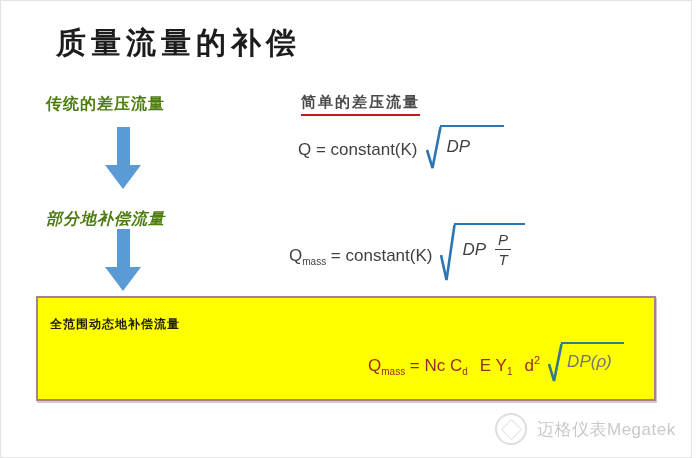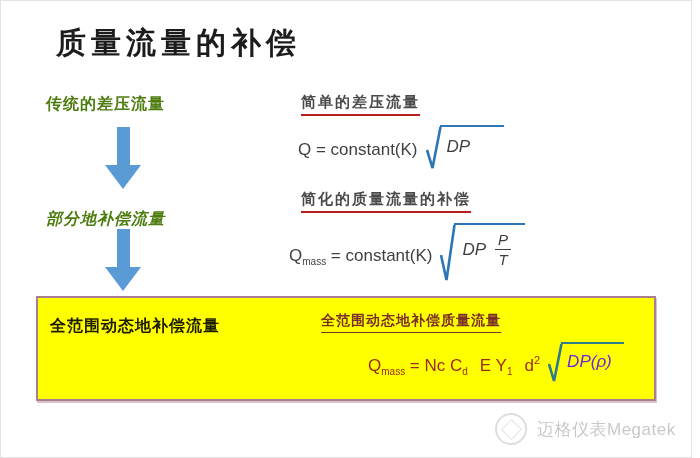--- a/index.html
+++ b/index.html
@@ -68,30 +68,30 @@
   .frac .den{padding-top:1px;}
 
   
   .ybox{
     position:absolute;left:35px;top:295px;width:620px;height:105px;
     background:#ffff00;border:2px solid #a87f92;box-sizing:border-box;
     box-shadow:1px 2px 0 #d9c3cb;
   }
   .ybox-label{
     position:absolute;left:12px;top:18px;
-    font-size:16px;color:#1d1d00;letter-spacing:1px;
+    font-size:12px;color:#1d1d00;letter-spacing:1px;
   }
   .ybox-heading{
     position:absolute;left:283px;top:14px;
     font-size:14px;color:#7b3028;letter-spacing:1px;
     border-bottom:1px solid #7b3028;padding-bottom:2px;
   }
   .f3{left:330px;top:44px;color:#9e2b1f;font-size:17px;}
   .f3 .lhs{margin-top:12px;}
-  .f3 .radicand{border-top:2.5px solid #2f7a8c;padding:8px 12px 0 6px;color:#6d28d9;}
+  .f3 .radicand{border-top:2.5px solid #2f7a8c;padding:8px 12px 0 6px;color:#737373;}
   .f3 .tok{margin-left:12px;}
 
   
   .watermark{position:absolute;left:494px;top:412px;display:flex;align-items:center;}
   .wm-emblem{
     width:32px;height:32px;border-radius:50%;
     border:2px solid #dedede;box-sizing:border-box;position:relative;
     margin-right:10px;
   }
   .wm-emblem .facet{
@@ -129,41 +129,39 @@
   <div class="formula f1">
     <span class="lhs">Q = constant(K)</span>
     <span class="radical">
       <svg class="rad-svg" width="16" height="46" viewBox="0 0 16 46">
         <polyline points="1,25 6.5,43 14.5,2" fill="none" stroke="#2e75b6" stroke-width="2.6"></polyline>
       </svg>
       <span class="radicand">DP</span>
     </span>
   </div>
 
-  <div class="r-heading h2 cjk">简化的质量流量的补偿</div>
 
   <div class="formula f2">
     <span class="lhs"><span>Q</span><sub class="msub">mass</sub><span> = constant(K)</span></span>
     <span class="radical">
       <svg class="rad-svg" width="16" height="60" viewBox="0 0 16 60">
         <polyline points="1,32 6.5,57 14.5,2" fill="none" stroke="#2e75b6" stroke-width="2.6"></polyline>
       </svg>
       <span class="radicand">
         <span>DP</span>
         <span class="frac">
           <span class="num">P</span>
           <span class="den">T</span>
         </span>
       </span>
     </span>
   </div>
 
   <div class="ybox">
     <div class="ybox-label cjk">全范围动态地补偿流量</div>
-    <div class="ybox-heading cjk">全范围动态地补偿质量流量</div>
     <div class="formula f3">
       <span class="lhs"><span>Q</span><sub class="msub">mass</sub><span> = Nc C</span><sub class="msub">d</sub><span class="tok">E Y</span><sub class="msub">1</sub><span class="tok">d</span><sup class="msup">2</sup></span>
       <span class="radical">
         <svg class="rad-svg" width="15" height="42" viewBox="0 0 15 42">
           <polyline points="1,22 6,39 13.5,2" fill="none" stroke="#2f7a8c" stroke-width="2.6"></polyline>
         </svg>
         <span class="radicand">DP(ρ)</span>
       </span>
     </div>
   </div>

